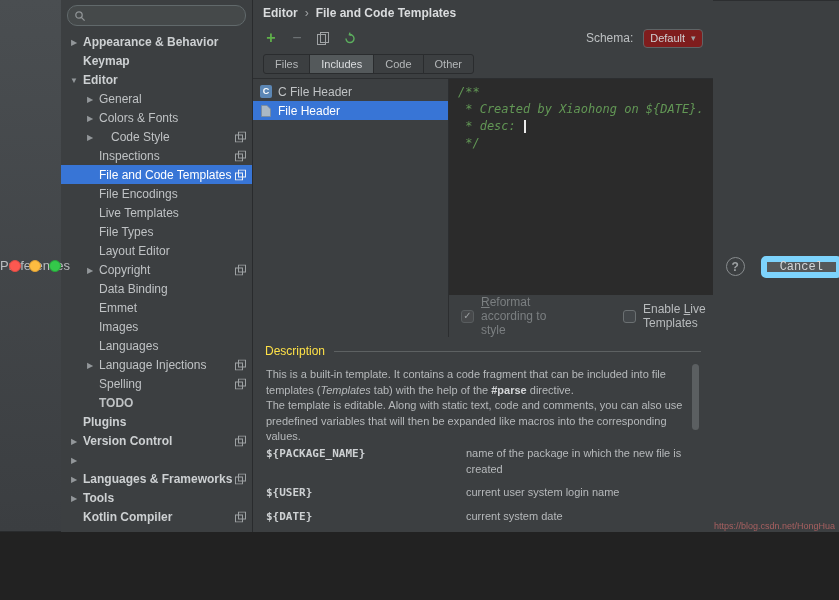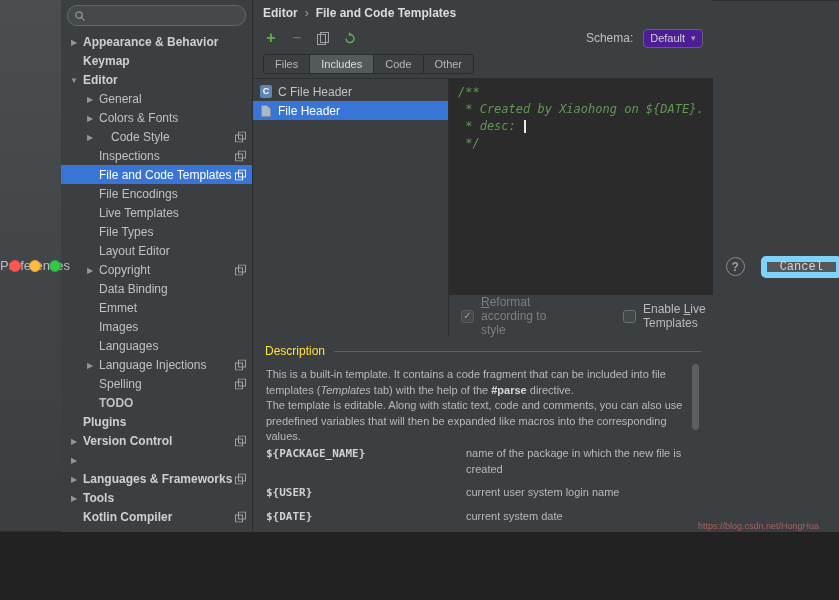--- a/index.html
+++ b/index.html
@@ -37,21 +37,21 @@
   .main{flex:1;display:flex;flex-direction:column;min-width:0;}
   .breadcrumb{flex:0 0 26px;display:flex;align-items:center;gap:7px;padding-left:10px;
     font-weight:bold;color:#dadcde;}
   .breadcrumb .sep{color:#9fa2a4;font-weight:normal;}
   .toolbar{flex:0 0 24px;display:flex;align-items:center;gap:10px;padding:0 10px;}
   .ticon{display:inline-flex;align-items:center;justify-content:center;width:16px;height:16px;line-height:0;}
   .ticon.plus{color:#5fb04a;font-size:16px;font-weight:bold;line-height:16px;}
   .ticon.minus{color:#6f7476;font-size:16px;line-height:16px;}
   .spacer{flex:1;}
   .schema-label{color:#bdc0c2;}
-  .schema-combo{height:19px;background:#4c1d95;border:1px solid #5f6466;border-radius:4px;
+  .schema-combo{height:19px;background:#7f1d1d;border:1px solid #5f6466;border-radius:4px;
     display:inline-flex;align-items:center;gap:6px;padding:0 6px;font-size:11px;color:#d0d2d4;}
   .combo-arrow{font-size:9px;color:#9da1a3;}
   .tabs{flex:0 0 28px;display:flex;align-items:center;padding-left:10px;}
   .tab{height:20px;display:flex;align-items:center;padding:0 11px;font-size:11px;color:#b4b7b9;
     background:#3c3f41;border:1px solid #2a2c2e;margin-right:-1px;}
   .tab:first-child{border-radius:3px 0 0 3px;}
   .tab:last-child{border-radius:0 3px 3px 0;}
   .tab.selected{background:#54595b;color:#dcdee0;}
   
   .split{flex:1;display:flex;min-height:0;border-top:1px solid #2c2e30;}
@@ -90,21 +90,21 @@
   .scroll-thumb{position:absolute;right:2px;top:6px;width:7px;height:66px;background:#5b5f61;border-radius:4px;}
   
   .bottombar{flex:0 0 38px;border-top:1px solid #2c2e30;display:flex;align-items:center;padding:0 13px;gap:8px;}
   .help{width:19px;height:19px;border-radius:50%;border:1px solid #888c8e;color:#9da1a3;
     display:inline-flex;align-items:center;justify-content:center;font-size:12px;font-weight:bold;}
   .btn{min-width:58px;height:22px;border-radius:5px;background:#54585a;border:6px solid #7dd3fc;
     color:#d3d5d7;font-size:12px;display:inline-flex;align-items:center;justify-content:center;
     padding:0 13px;font-family:Liberation Mono, monospace;}
   .btn.disabled{color:#85898b;}
   .btn.primary{background:#4878cf;border-color:#4878cf;color:#fff;}
-  .watermark{position:absolute;right:20px;bottom:1px;font-size:9px;color:#c96a6a;opacity:.75;pointer-events:none;}
+  .watermark{position:absolute;right:4px;bottom:1px;font-size:9px;color:#c96a6a;opacity:.75;pointer-events:none;}
 </style>
 </head>
 <body>
 
 <div class="window">
 
   <div class="titlebar">
     <div class="lights">
       <span class="light red"></span>
       <span class="light yellow"></span>

